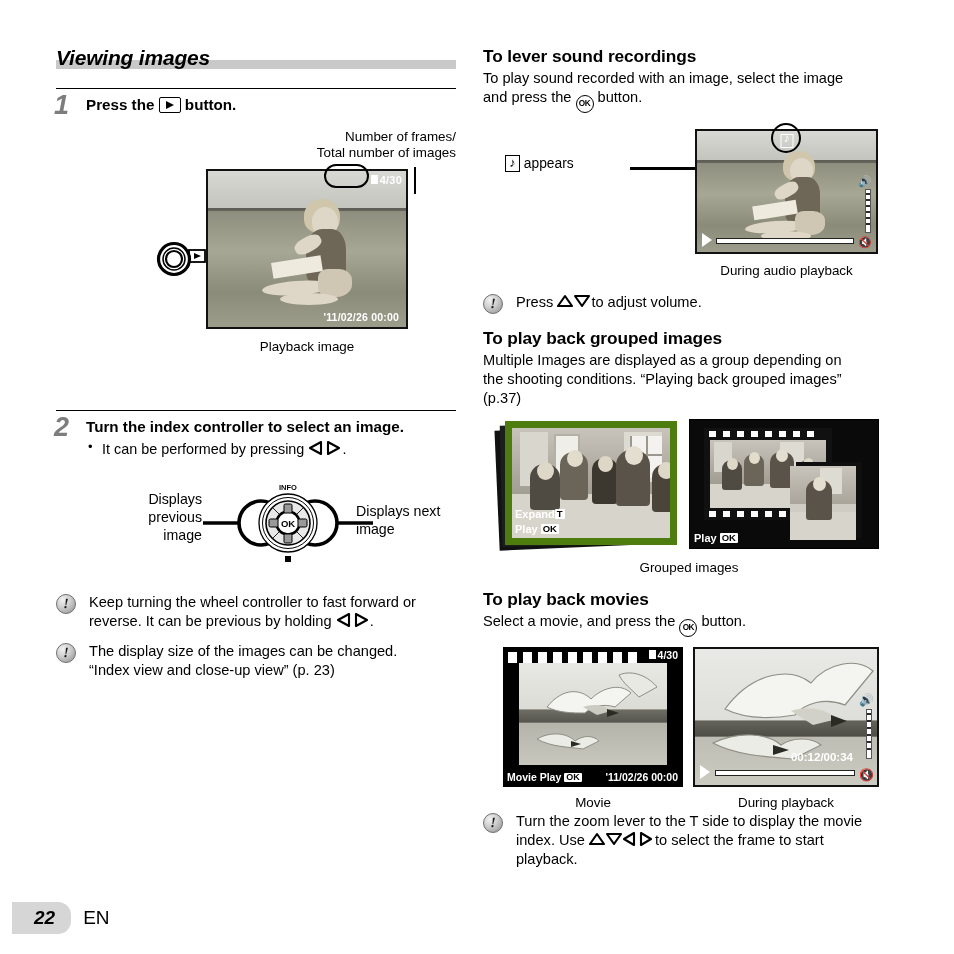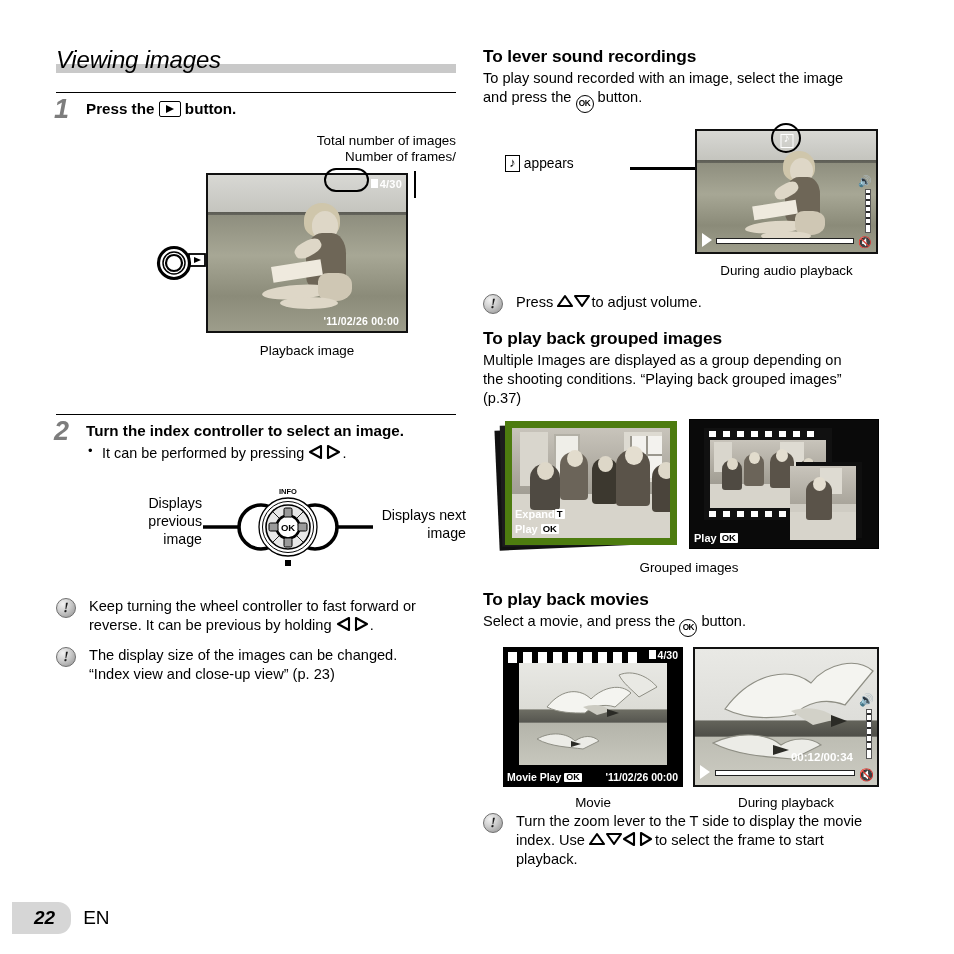--- a/index.html
+++ b/index.html
@@ -19,21 +19,21 @@
   .col-right { position:absolute; left:483px; top:46px; width:412px; }
 
   
   .sec-title-wrap { position:relative; margin-bottom:4px; }
   .sec-title-bar {
     position:absolute; left:0; right:0; bottom:3px; height:9px;
     background:#c9c9c9;
   }
   .sec-title {
     position:relative;
-    font-style:italic; font-weight:normal; font-size:24px;
+    font-style:italic; font-weight:bold; font-size:21px;
     letter-spacing:-0.2px;
     padding-bottom:2px;
     display:inline-block;
     background:transparent;
   }
 
   
   .step-rule { border-top:1.6px solid #000; margin-top:16px; }
   .step { position:relative; padding-left:30px; margin-top:7px; }
   .step-num {
@@ -178,22 +178,22 @@
       <div class="step-head">
         <span>Press the</span>
         <span class="g btn-play-box"></span>
         <span>button.</span>
       </div>
     </div>
 
     <div style="position:relative; height:265px; margin-top:14px;">
 
       <div class="lbl-r" style="position:absolute; right:0; top:0; width:240px;">
+        <div>Number of frames/</div>
         <div>Total number of images</div>
-        <div>Number of frames/</div>
       </div>
       <div class="leader" style="right:40px; top:38px; width:2.4px; height:27px;"></div>
 
       <div style="position:absolute; left:100px; top:110px;">
         <svg width="78" height="40" viewBox="0 0 78 40">
           <circle cx="18" cy="20" r="15.5" fill="none" stroke="#000" stroke-width="3.2"></circle>
           <circle cx="18" cy="20" r="11" fill="none" stroke="#000" stroke-width="1.5"></circle>
           <circle cx="18" cy="20" r="8" fill="none" stroke="#000" stroke-width="2.2"></circle>
           <rect x="33" y="11" width="16" height="12" fill="none" stroke="#000" stroke-width="1.8"></rect>
           <polygon points="38,14 45,17 38,20" fill="#000"></polygon>
@@ -246,21 +246,21 @@
         </span><span>.</span>
       </div>
     </div>
 
     <div class="wheel-wrap">
       <div class="wheel-side-label" style="left:60px; top:16px; width:86px; text-align:right;">
         <div>Displays</div>
         <div>previous</div>
         <div>image</div>
       </div>
-      <div class="wheel-side-label" style="left:300px; top:28px; width:110px;text-align:right;">
+      <div class="wheel-side-label" style="left:300px; top:28px; width:110px;">
         <div>Displays next</div>
         <div>image</div>
       </div>
 
       <svg width="170" height="92" viewBox="0 0 170 92" style="position:absolute; left:147px; top:2px;">
         <line x1="0" y1="46" x2="36" y2="46" stroke="#000" stroke-width="3.4"></line>
         <line x1="134" y1="46" x2="170" y2="46" stroke="#000" stroke-width="3.4"></line>
         <circle cx="58" cy="46" r="22" fill="#fff" stroke="#000" stroke-width="3.6"></circle>
         <circle cx="112" cy="46" r="22" fill="#fff" stroke="#000" stroke-width="3.6"></circle>
         <circle cx="85" cy="46" r="29" fill="#fff" stroke="#000" stroke-width="1.3"></circle>

